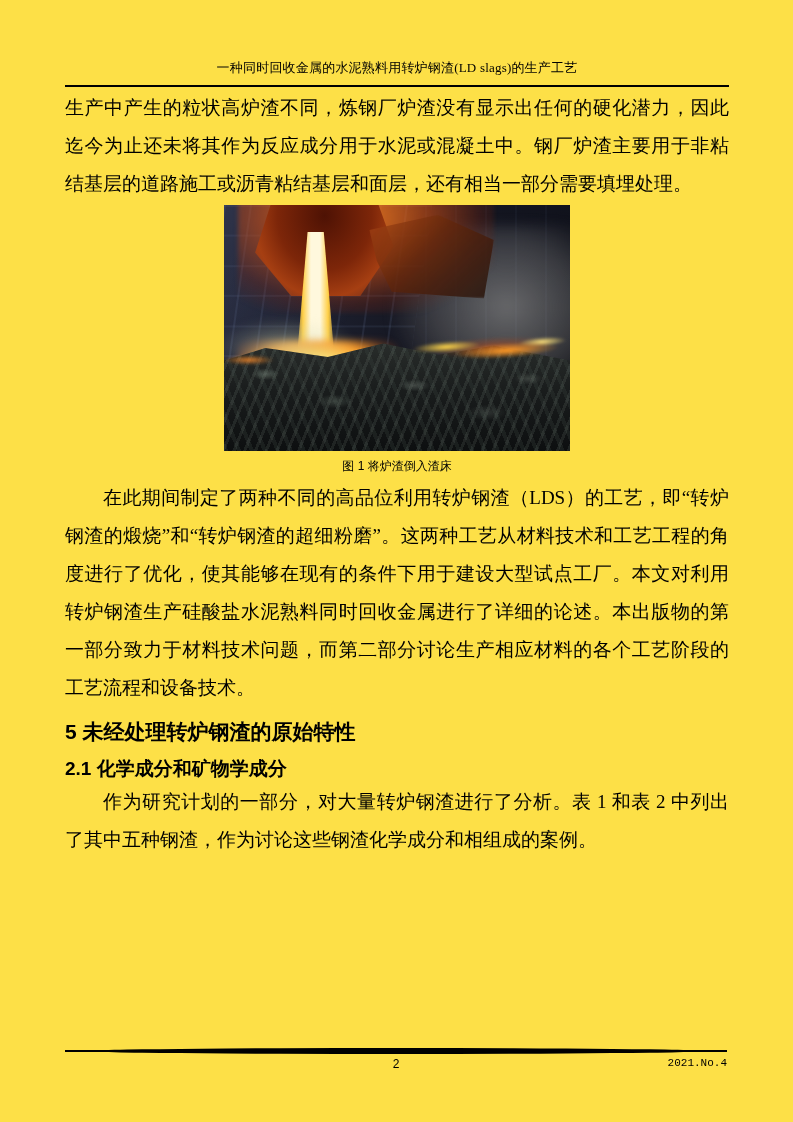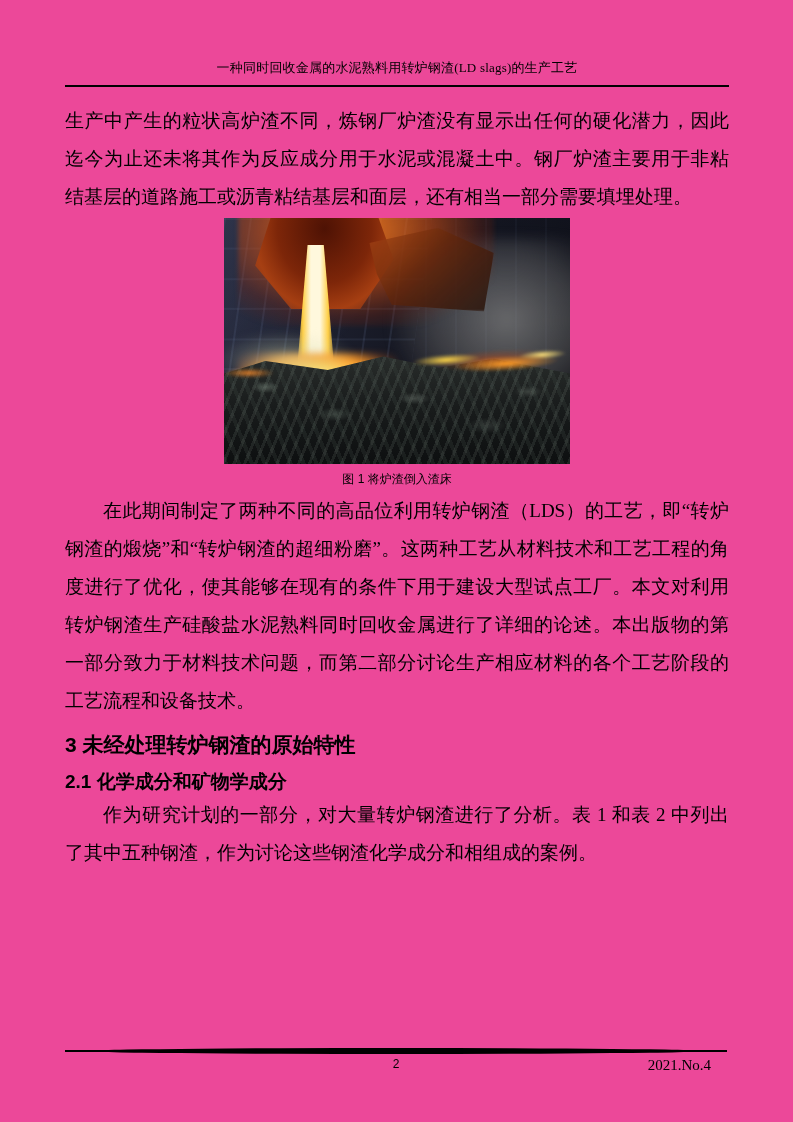--- a/index.html
+++ b/index.html
@@ -1,32 +1,32 @@
 <!DOCTYPE html>
 <html lang="zh"><head>
 <meta charset="utf-8">
 <style>
   * { margin: 0; padding: 0; box-sizing: border-box; }
   html, body { background: #ffffff; }
   body { width: 793px; height: 1122px; position: relative; overflow: hidden;
          font-family: "Liberation Serif", "DejaVu Serif", serif; color: #000; }
 
-  .page { position: absolute; inset: 0; background: #ec4899; padding-left: 8px; }
+  .page { position: absolute; inset: 0; background: #fde047; padding-left: 8px; }
   .content { position: absolute; left: 65px; top: 58px; width: 664px; }
 
   
   .header-title { text-align: center; font-size: 13px; line-height: 20px;
                   font-family: "Liberation Serif", serif; letter-spacing: 0.2px; }
   .header-rule { border: none; border-top: 2px solid #000; margin-top: 7px; }
 
   
   .para { font-size: 19px; line-height: 38px; text-align: justify;
           text-indent: 2em; letter-spacing: 0; }
   .para.no-indent { text-indent: 0; }
-  .body-text { margin-top: 15px; }
+  .body-text { margin-top: 2px; }
 
   
   figure { margin: 0; text-align: center; }
   .photo { position: relative; width: 346px; height: 246px; margin: 2px auto 0 auto;
            overflow: hidden;
            background: linear-gradient(105deg, #232637 0%, #1b1e2c 35%, #12131c 62%, #0a0b11 100%); }
   .photo > div { position: absolute; }
   .ph-wall { left: 0; top: 0; width: 60%; height: 64%; opacity: .85;
     background:
       repeating-linear-gradient(to right, rgba(95,110,145,.22) 0 2px, transparent 2px 26px),
@@ -87,22 +87,22 @@
            font-weight: 700; font-size: 21px; line-height: 30px; margin-top: 10px; }
   .h-sub { font-family: "Liberation Sans", "DejaVu Sans", sans-serif;
            font-weight: 700; font-size: 19px; line-height: 28px; margin-top: 8px; }
 
   
   .footer-rule { position: absolute; left: 65px; top: 1050px; width: 662px; height: 2px; background: #000; }
   .footer-rule::after { content: ""; position: absolute; left: 4%; top: -2px; width: 92%; height: 6px;
                         background: #000; border-radius: 50%; }
   .footer-page { position: absolute; left: 65px; top: 1057px; width: 662px; text-align: center;
                  font-family: "Liberation Sans", "DejaVu Sans", sans-serif; font-size: 12px; }
-  .footer-issue { position: absolute; top: 1057px; right: 82px;
-                  font-family: Liberation Serif, serif; font-size: 15px; }
+  .footer-issue { position: absolute; top: 1057px; right: 66px;
+                  font-family: Liberation Mono, monospace; font-size: 11px; }
 </style>
 </head>
 <body>
 
 <div class="page">
   <div class="content">
 
     <div class="header">
       <div class="header-title">一种同时回收金属的水泥熟料用转炉钢渣(LD slags)的生产工艺</div>
       <hr class="header-rule">
@@ -127,21 +127,21 @@
           <div class="ph-embers"></div>
           <div class="ph-ember-left"></div>
         </div>
         <figcaption>图 1  将炉渣倒入渣床</figcaption>
       </figure>
 
 
 
       <p class="para">在此期间制定了两种不同的高品位利用转炉钢渣（LDS）的工艺，即“转炉钢渣的煅烧”和“转炉钢渣的超细粉磨”。这两种工艺从材料技术和工艺工程的角度进行了优化，使其能够在现有的条件下用于建设大型试点工厂。本文对利用转炉钢渣生产硅酸盐水泥熟料同时回收金属进行了详细的论述。本出版物的第一部分致力于材料技术问题，而第二部分讨论生产相应材料的各个工艺阶段的工艺流程和设备技术。</p>
 
-      <h2 class="h-sec">3 未经处理转炉钢渣的原始特性</h2>
+      <h2 class="h-sec">5 未经处理转炉钢渣的原始特性</h2>
 
       <h3 class="h-sub">2.1 化学成分和矿物学成分</h3>
 
       <p class="para">作为研究计划的一部分，对大量转炉钢渣进行了分析。表 1 和表 2 中列出了其中五种钢渣，作为讨论这些钢渣化学成分和相组成的案例。</p>
 
     </div>
   </div>
 
   <div class="footer-rule"></div>
   <div class="footer-page">2</div>

